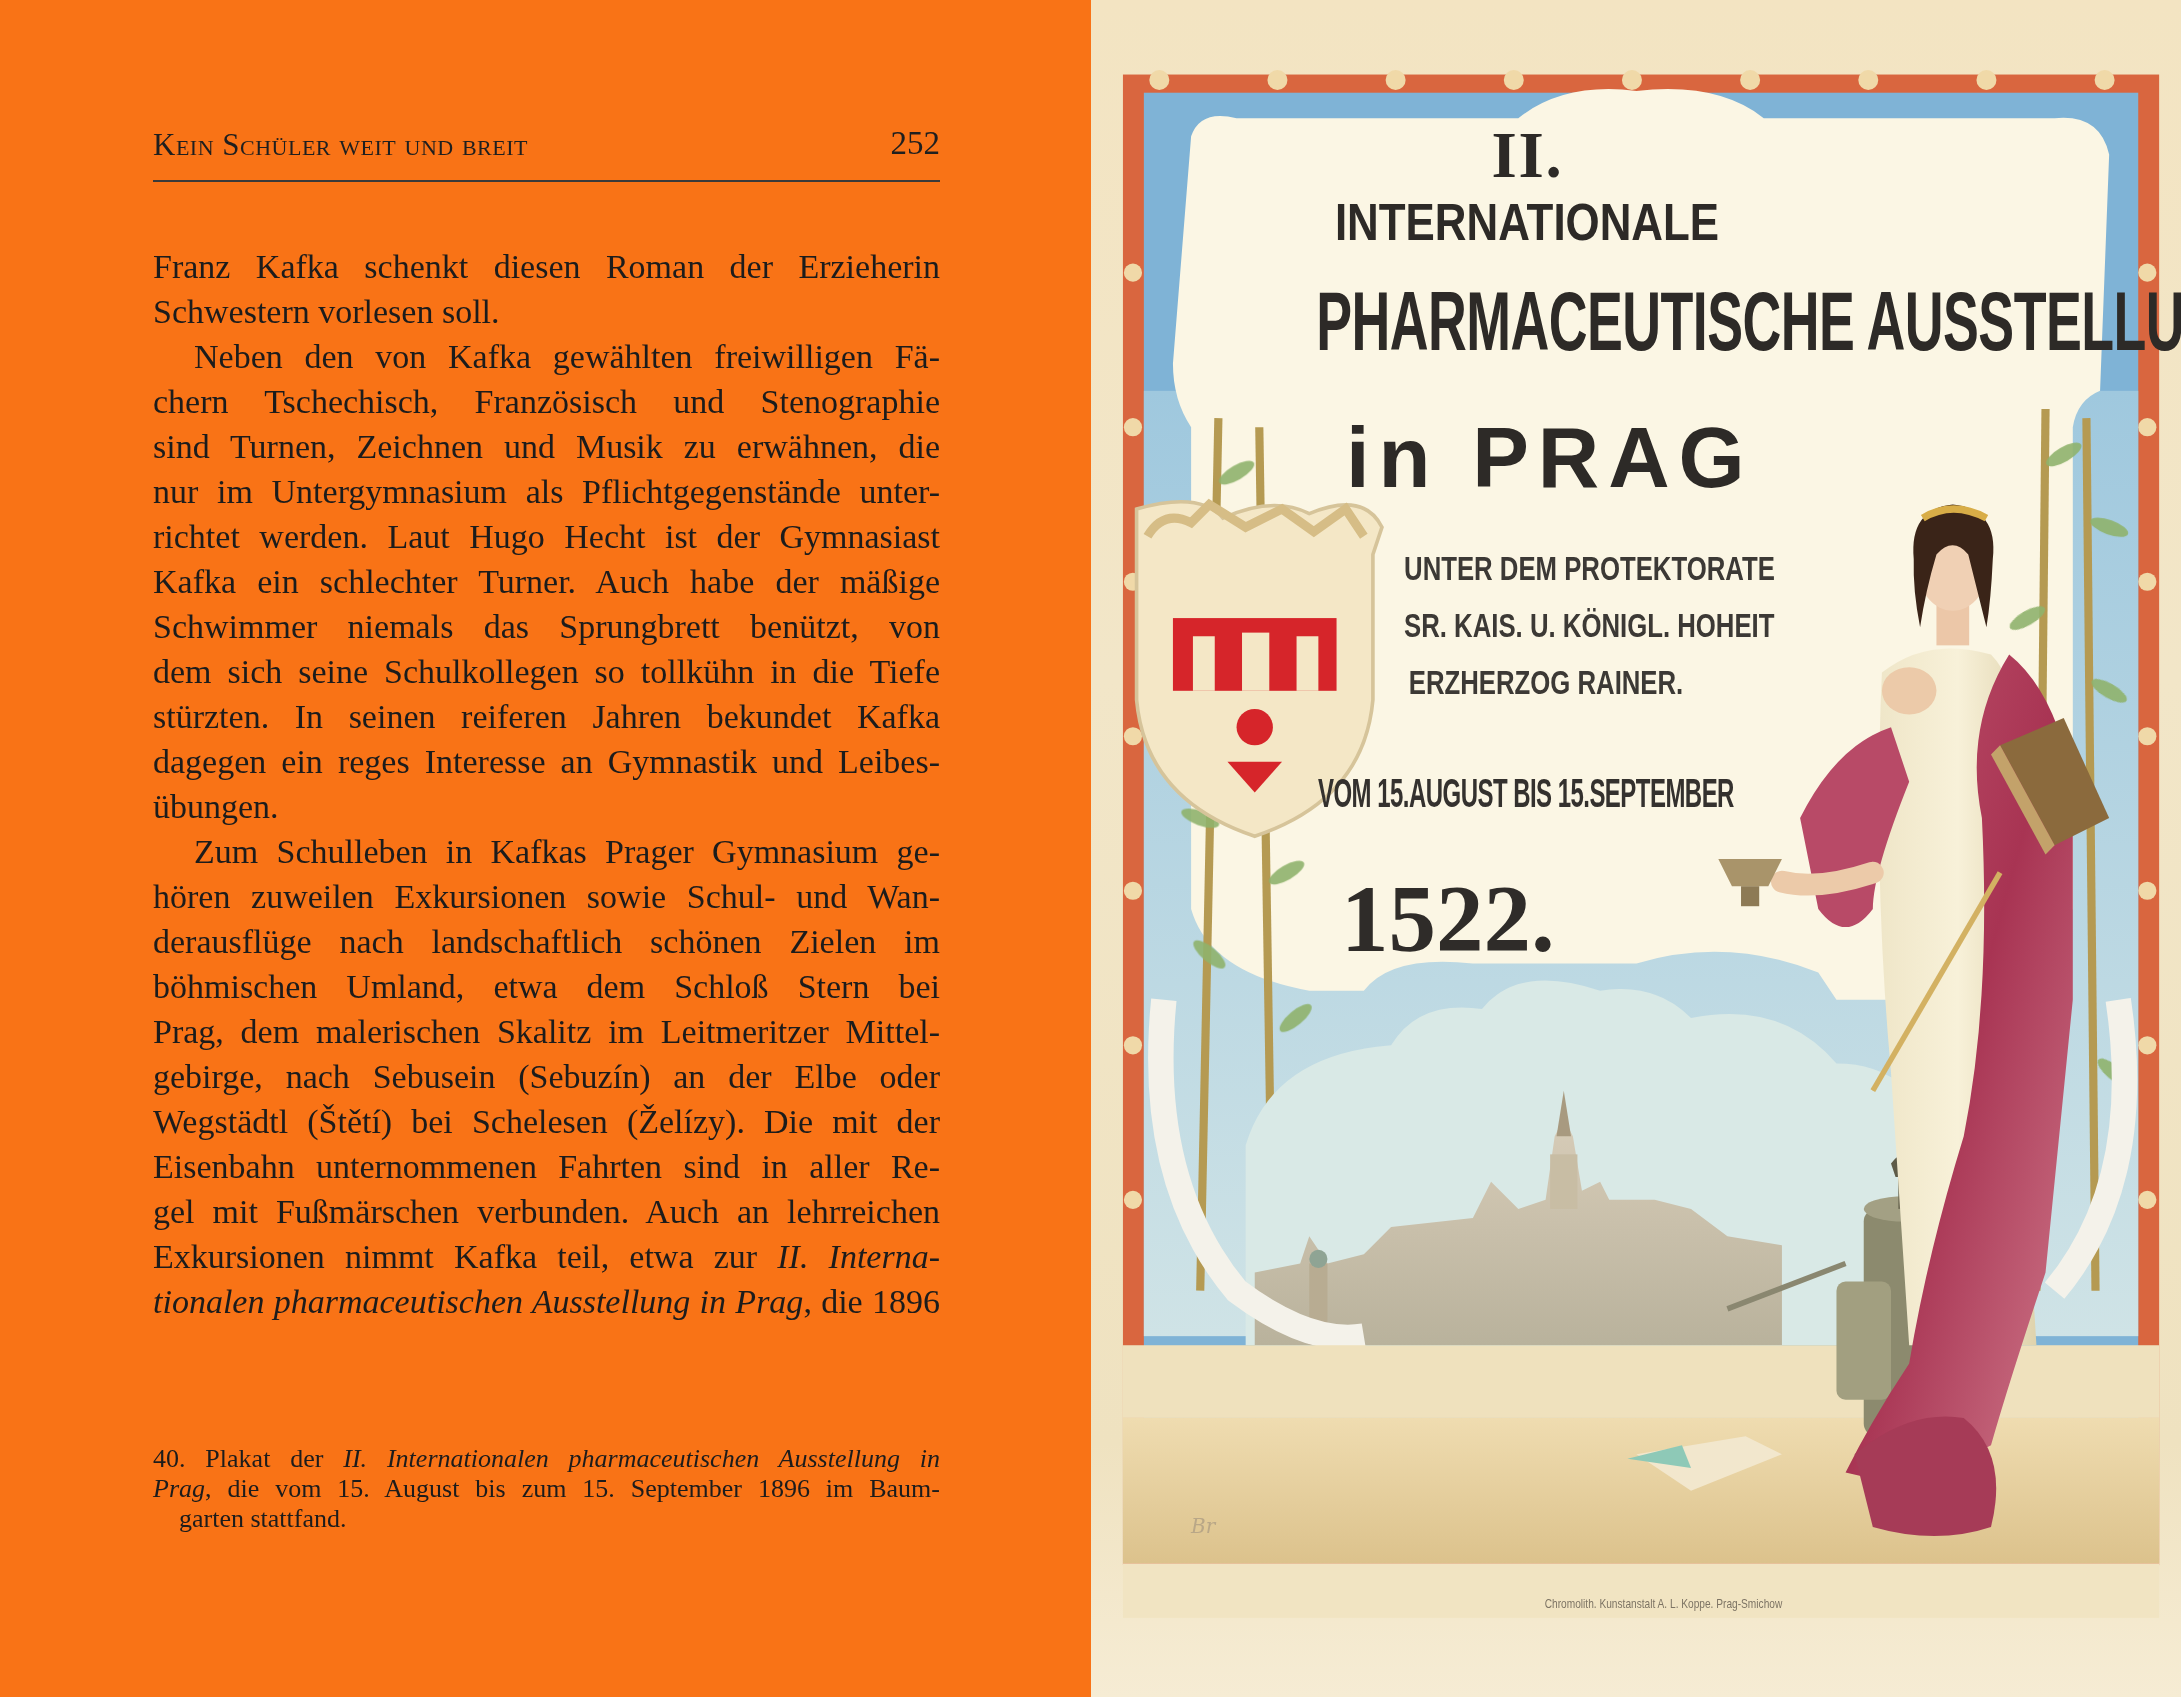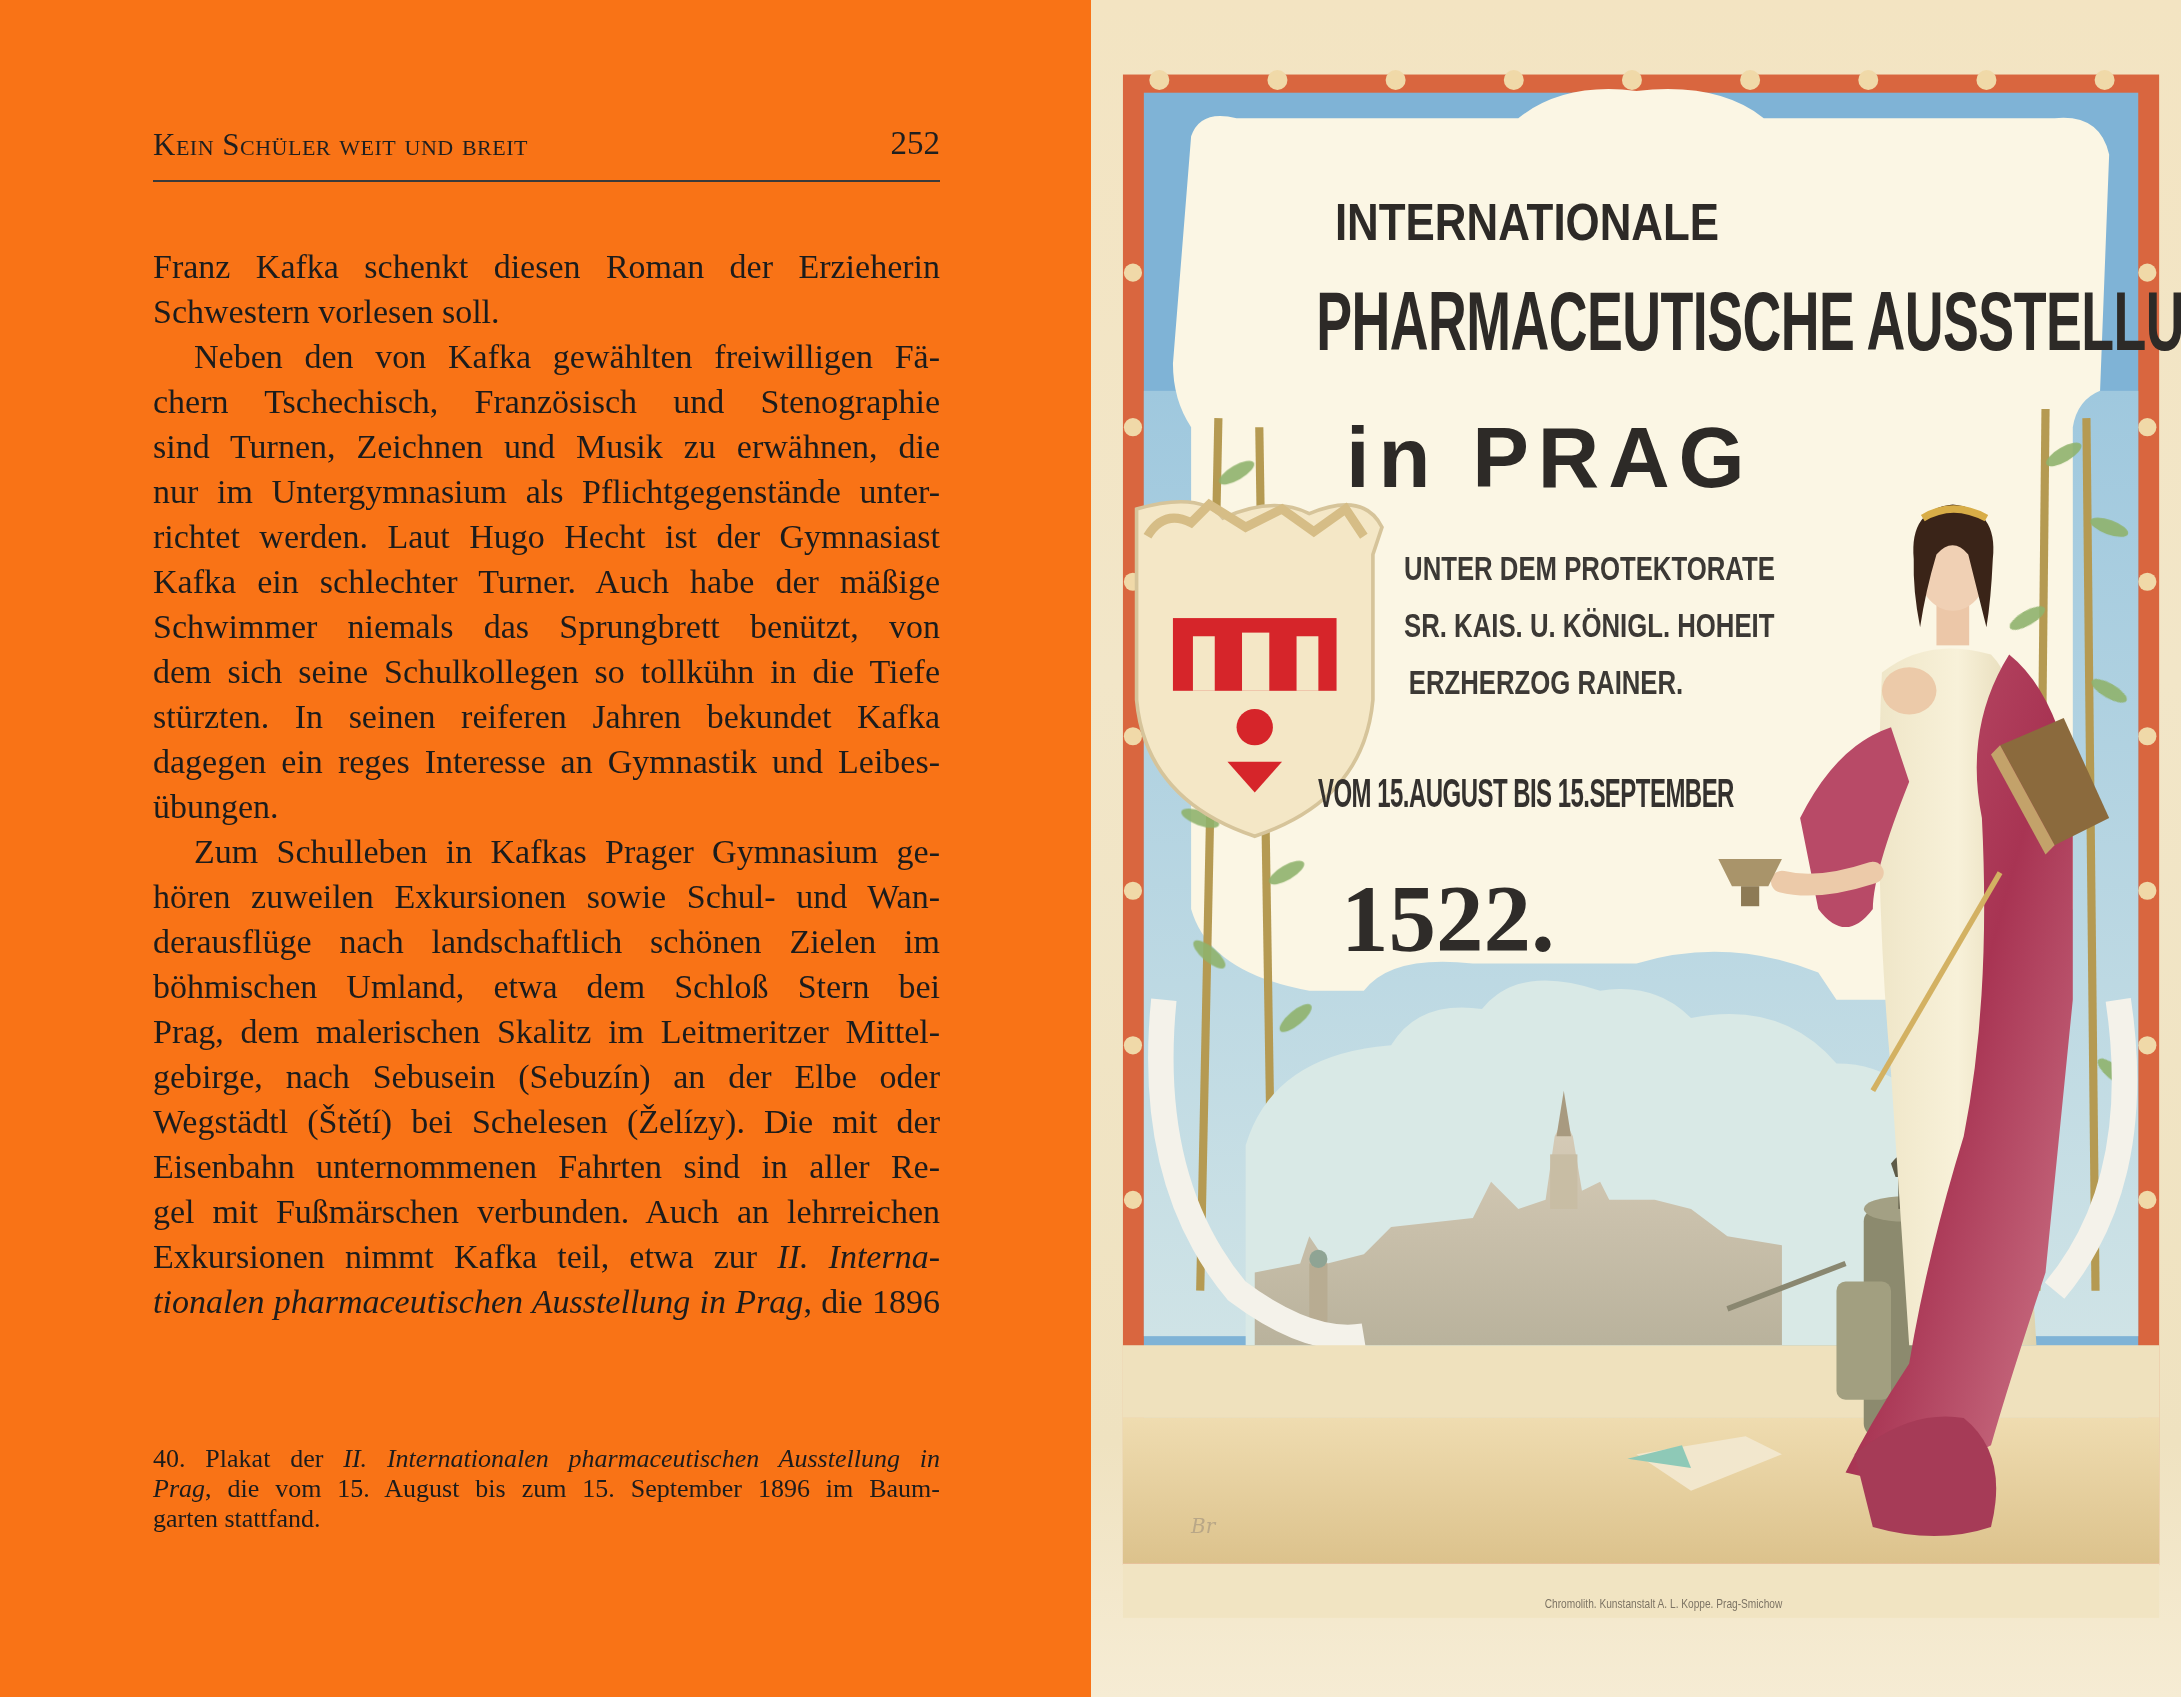--- a/index.html
+++ b/index.html
@@ -31,21 +31,21 @@
   .body-text .line { display: block; text-align: justify; text-align-last: justify; white-space: nowrap; }
   .body-text .line.last { text-align-last: left; }
   .body-text .line.indent { text-indent: 41px; }
   .body-text em { font-style: italic; }
 
   .caption {
     position: absolute; left: 153px; top: 1444px; width: 787px;
     font-family: "Liberation Serif", serif; font-size: 26px; line-height: 30px; color: #1c1c1c;
   }
   .caption .line { display: block; white-space: nowrap; text-align: justify; text-align-last: justify; }
-  .caption .line.last { text-align-last: left; }
+  .caption .line.last { text-align-last: left; margin-left: 26px; }
 
   
   .poster-page {
     position: absolute; left: 1091px; top: 0; width: 1091px; height: 1697px;
     background: linear-gradient(180deg, #f3e4c2 0%, #f2e6c8 40%, #efe2c0 85%, #f6ecd4 100%);
   }
   .poster-svg { position: absolute; left: 0; top: 0; width: 1091px; height: 1697px; }
   .poster-text {
     position: absolute; font-family: "Liberation Sans", "DejaVu Sans", sans-serif;
     color: #2d2a27; text-align: center; font-weight: bold; white-space: nowrap;
@@ -268,20 +268,21 @@
       <path d="M690 945 L760 945 L745 975 L705 975 Z" fill="#a9946a"></path>
       <rect x="715" y="975" width="20" height="22" fill="#8d7a55"></rect>
 
       <polygon points="1000,820 1070,790 1120,900 1060,930" fill="#8b6a3d"></polygon>
       <polygon points="1000,820 1060,930 1050,940 990,830" fill="#c3a26a"></polygon>
 
       <line x1="1000" y1="960" x2="860" y2="1200" stroke="#d3b162" stroke-width="6"></line>
     </g>
   </svg>
 
+  <div class="poster-text pt-numeral">II.</div>
   <div class="poster-text pt-international">INTERNATIONALE</div>
   <div class="poster-text pt-pharma">PHARMACEUTISCHE AUSSTELLUNG</div>
   <div class="poster-text pt-inprag">in PRAG</div>
   <div class="poster-text pt-protect" style="top:550px">UNTER DEM PROTEKTORATE</div>
   <div class="poster-text pt-protect" style="top:607px">SR. KAIS. U. KÖNIGL. HOHEIT</div>
   <div class="poster-text pt-protect" style="top:664px">ERZHERZOG RAINER.</div>
   <div class="poster-text pt-dates">VOM 15.AUGUST BIS 15.SEPTEMBER</div>
   <div class="poster-text pt-year">1522.</div>
   <div class="poster-text pt-signature">Br</div>
   <div class="poster-text pt-printer">Chromolith. Kunstanstalt A. L. Koppe. Prag-Smichow</div>

